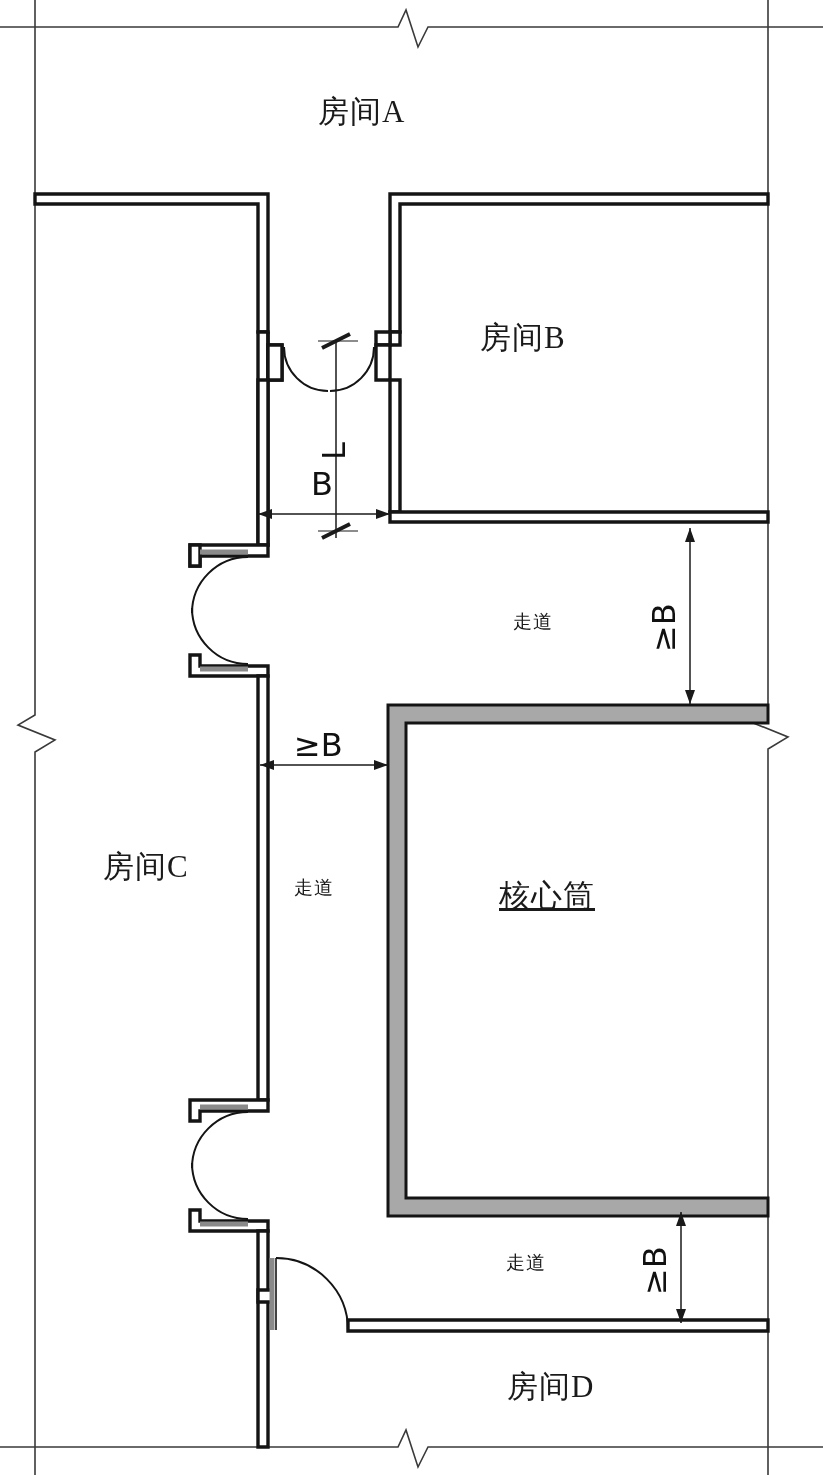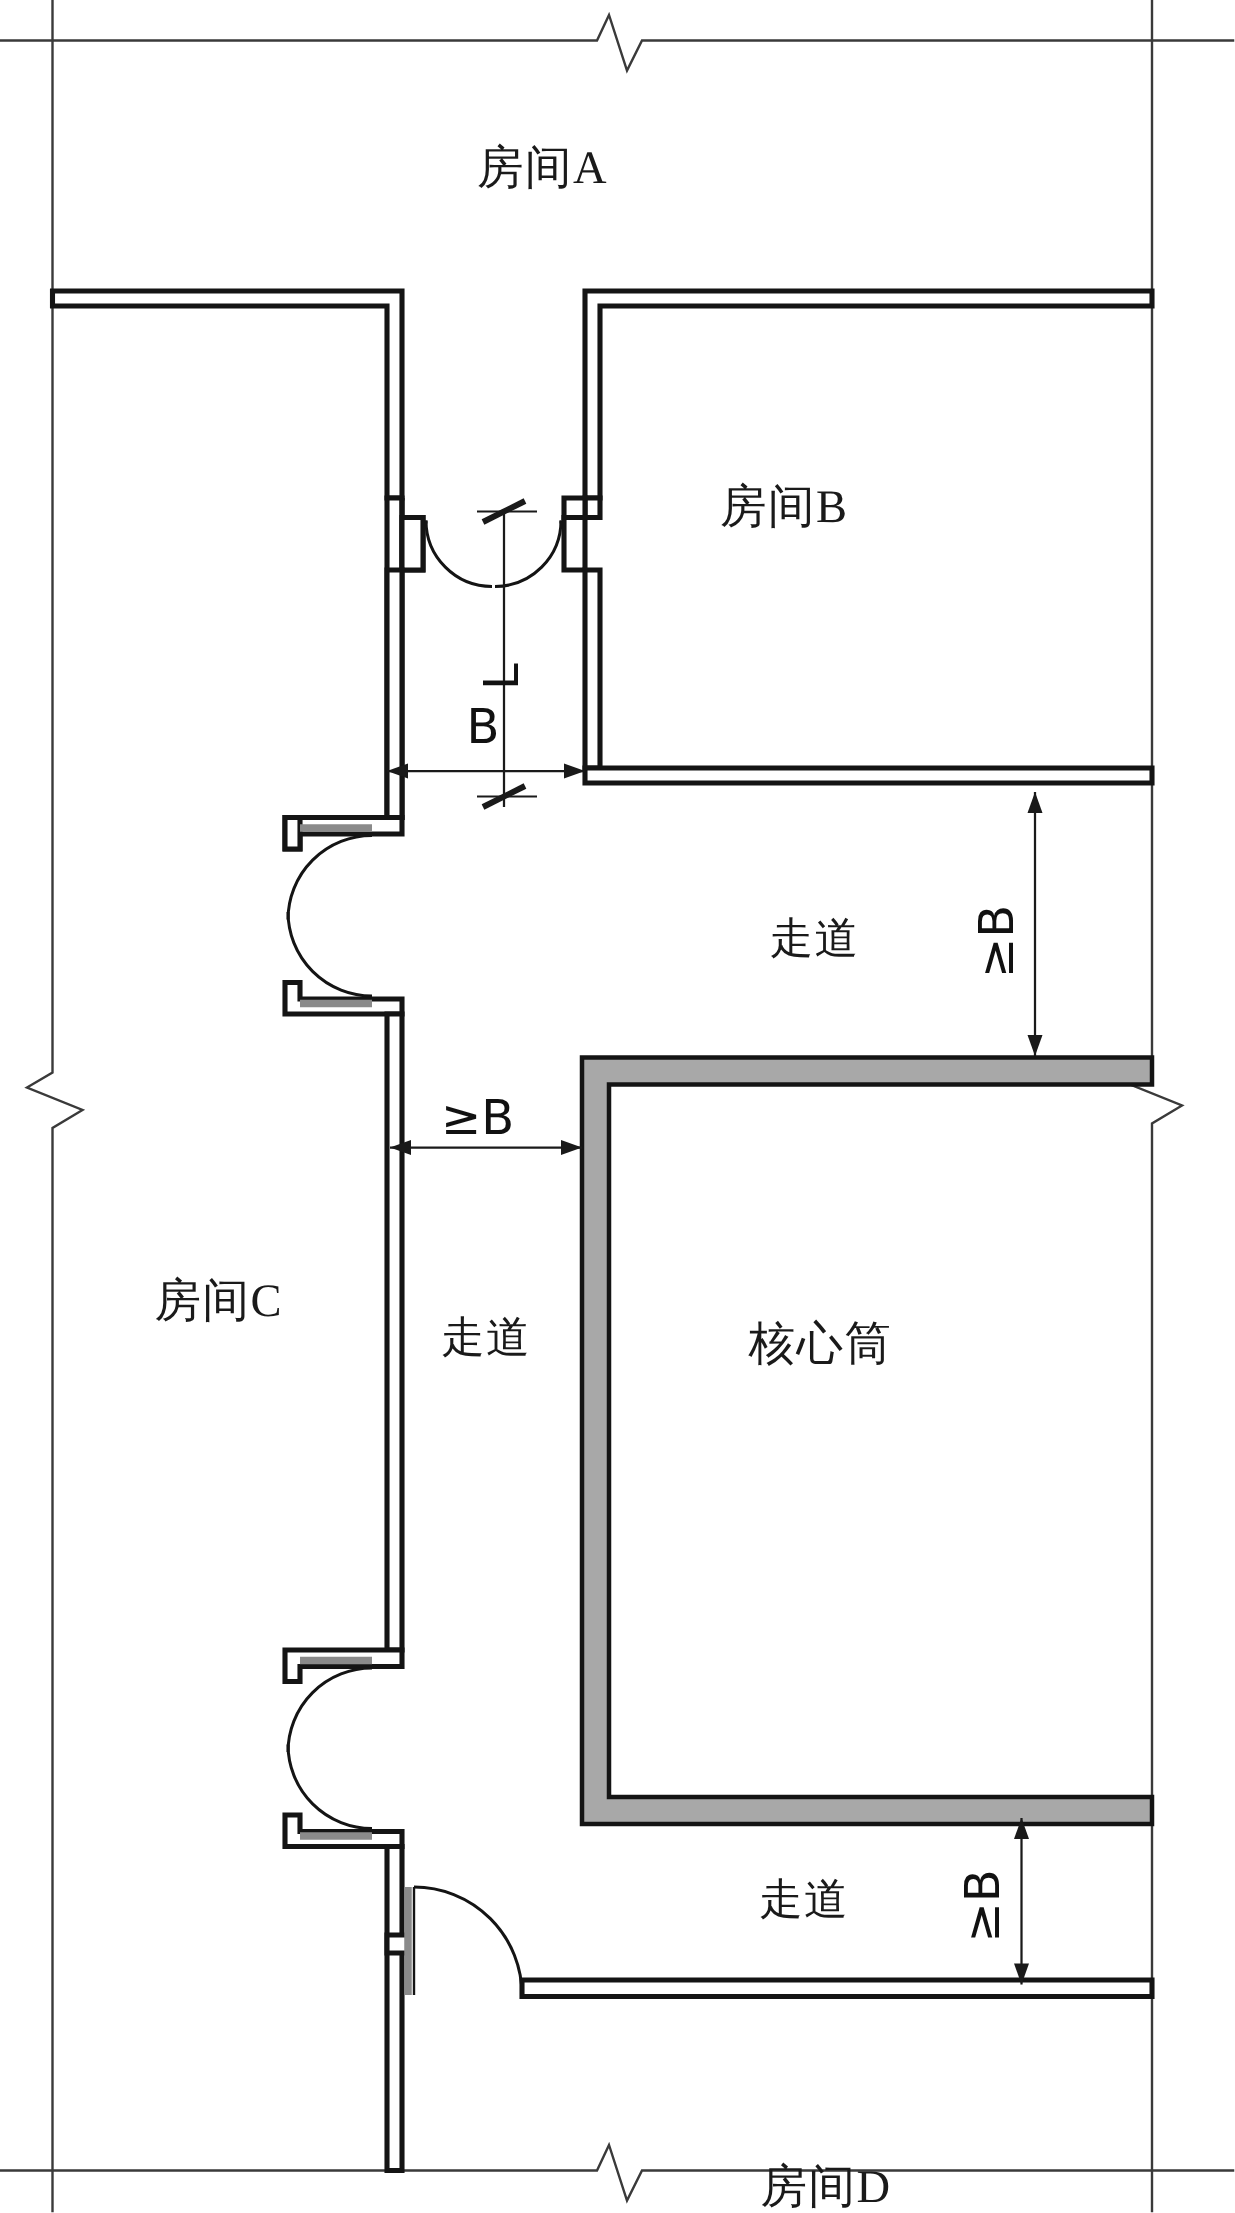--- a/index.html
+++ b/index.html
@@ -35,27 +35,28 @@
     line-height: 1;
     user-select: none;
   }
   .lbl-room {
     font-family: "Liberation Serif", "DejaVu Serif", serif;
     font-size: 31px;
     letter-spacing: 1px;
   }
   .lbl-corr {
     font-family: "Liberation Serif", "DejaVu Serif", serif;
-    font-size: 29px;
+    font-size: 19px;
     letter-spacing: 1px;
   }
   .lbl-core {
     font-family: "Liberation Serif", "DejaVu Serif", serif;
     font-size: 31px;
     letter-spacing: 1px;
+    text-decoration: underline;
   }
   .lbl-dim {
     font-family: "DejaVu Sans", sans-serif;
     font-size: 32px;
     font-weight: 400;
     color: #111;
   }
   .rot90ccw {
     transform: rotate(-90deg);
     transform-origin: 0 0;
@@ -179,21 +180,21 @@
     </g>
 
   </svg>
 
   <div class="lbl lbl-room" style="left:318px; top:96px;">房间A</div>
 
   <div class="lbl lbl-room" style="left:480px; top:322px;">房间B</div>
 
   <div class="lbl lbl-room" style="left:103px; top:851px;">房间C</div>
 
-  <div class="lbl lbl-room" style="left:507px; top:1442px;">房间D</div>
+  <div class="lbl lbl-room" style="left:507px; top:1371px;">房间D</div>
 
   <div class="lbl lbl-core" style="left:499px; top:880px;">核心筒</div>
 
   <div class="lbl lbl-corr" style="left:513px; top:612px;">走道</div>
 
   <div class="lbl lbl-corr" style="left:294px; top:878px;">走道</div>
 
   <div class="lbl lbl-corr" style="left:506px; top:1253px;">走道</div>
 
   <div class="lbl lbl-dim" style="left:311px; top:468px;">B</div>

